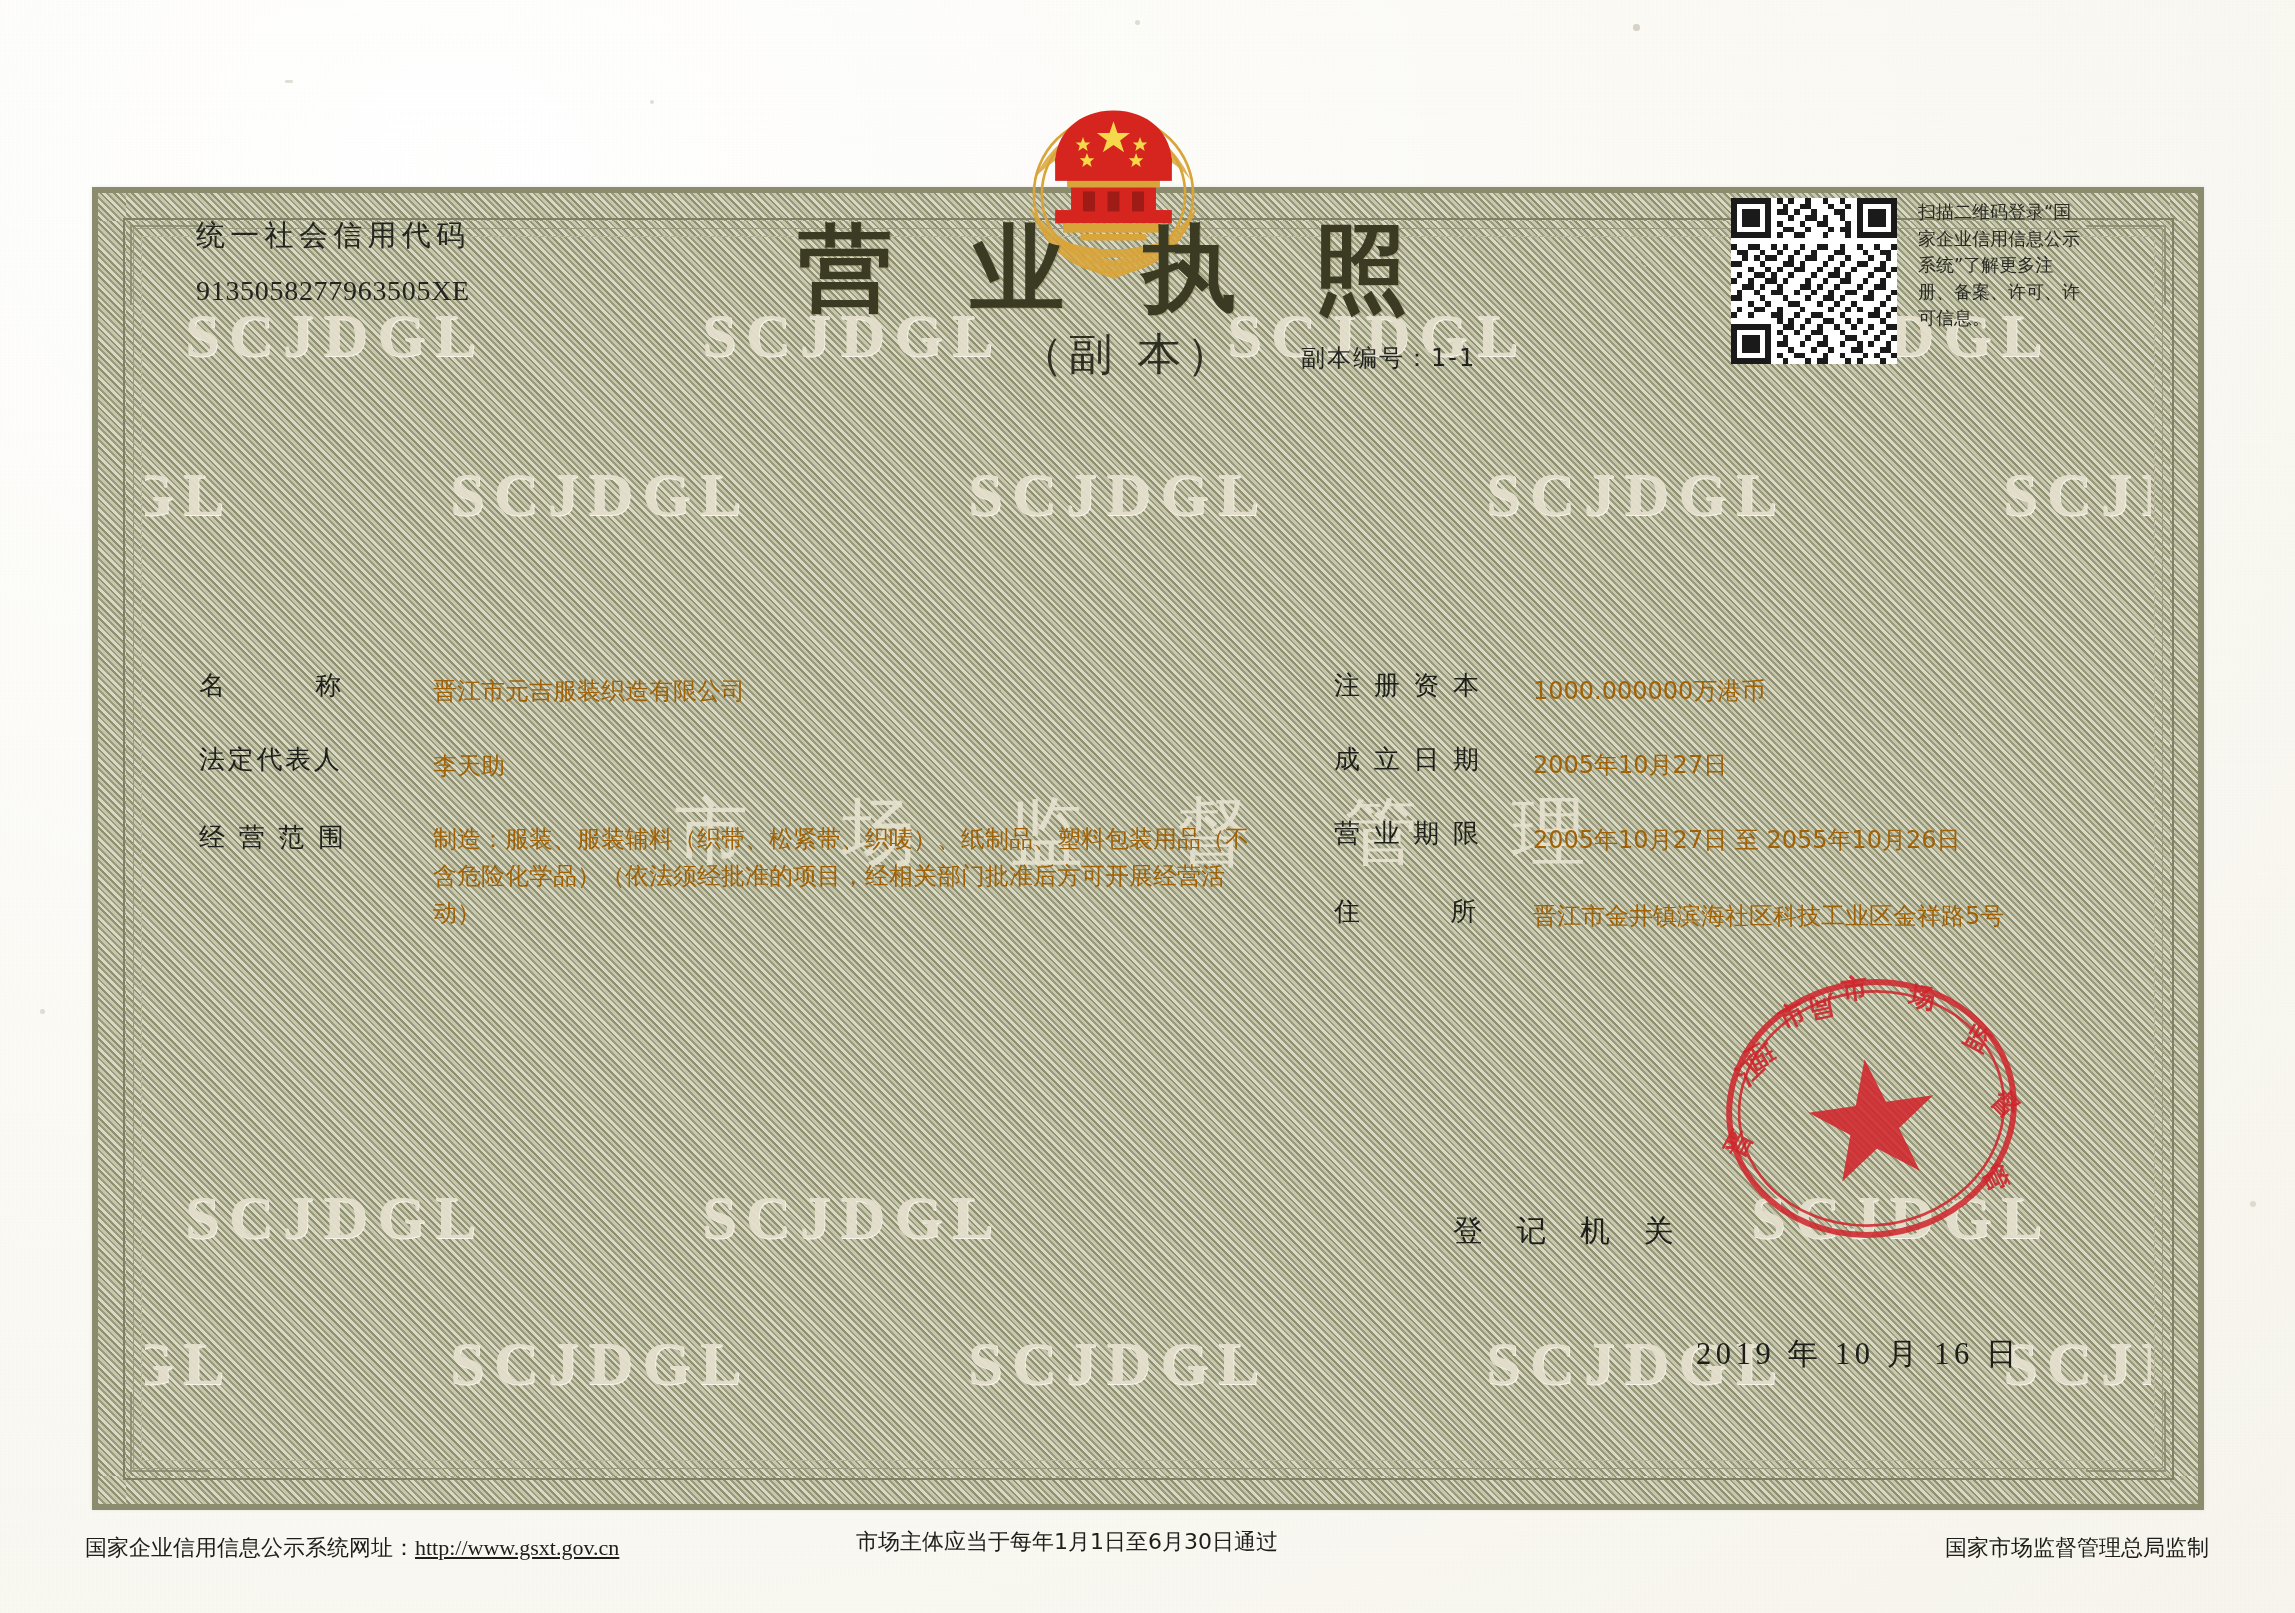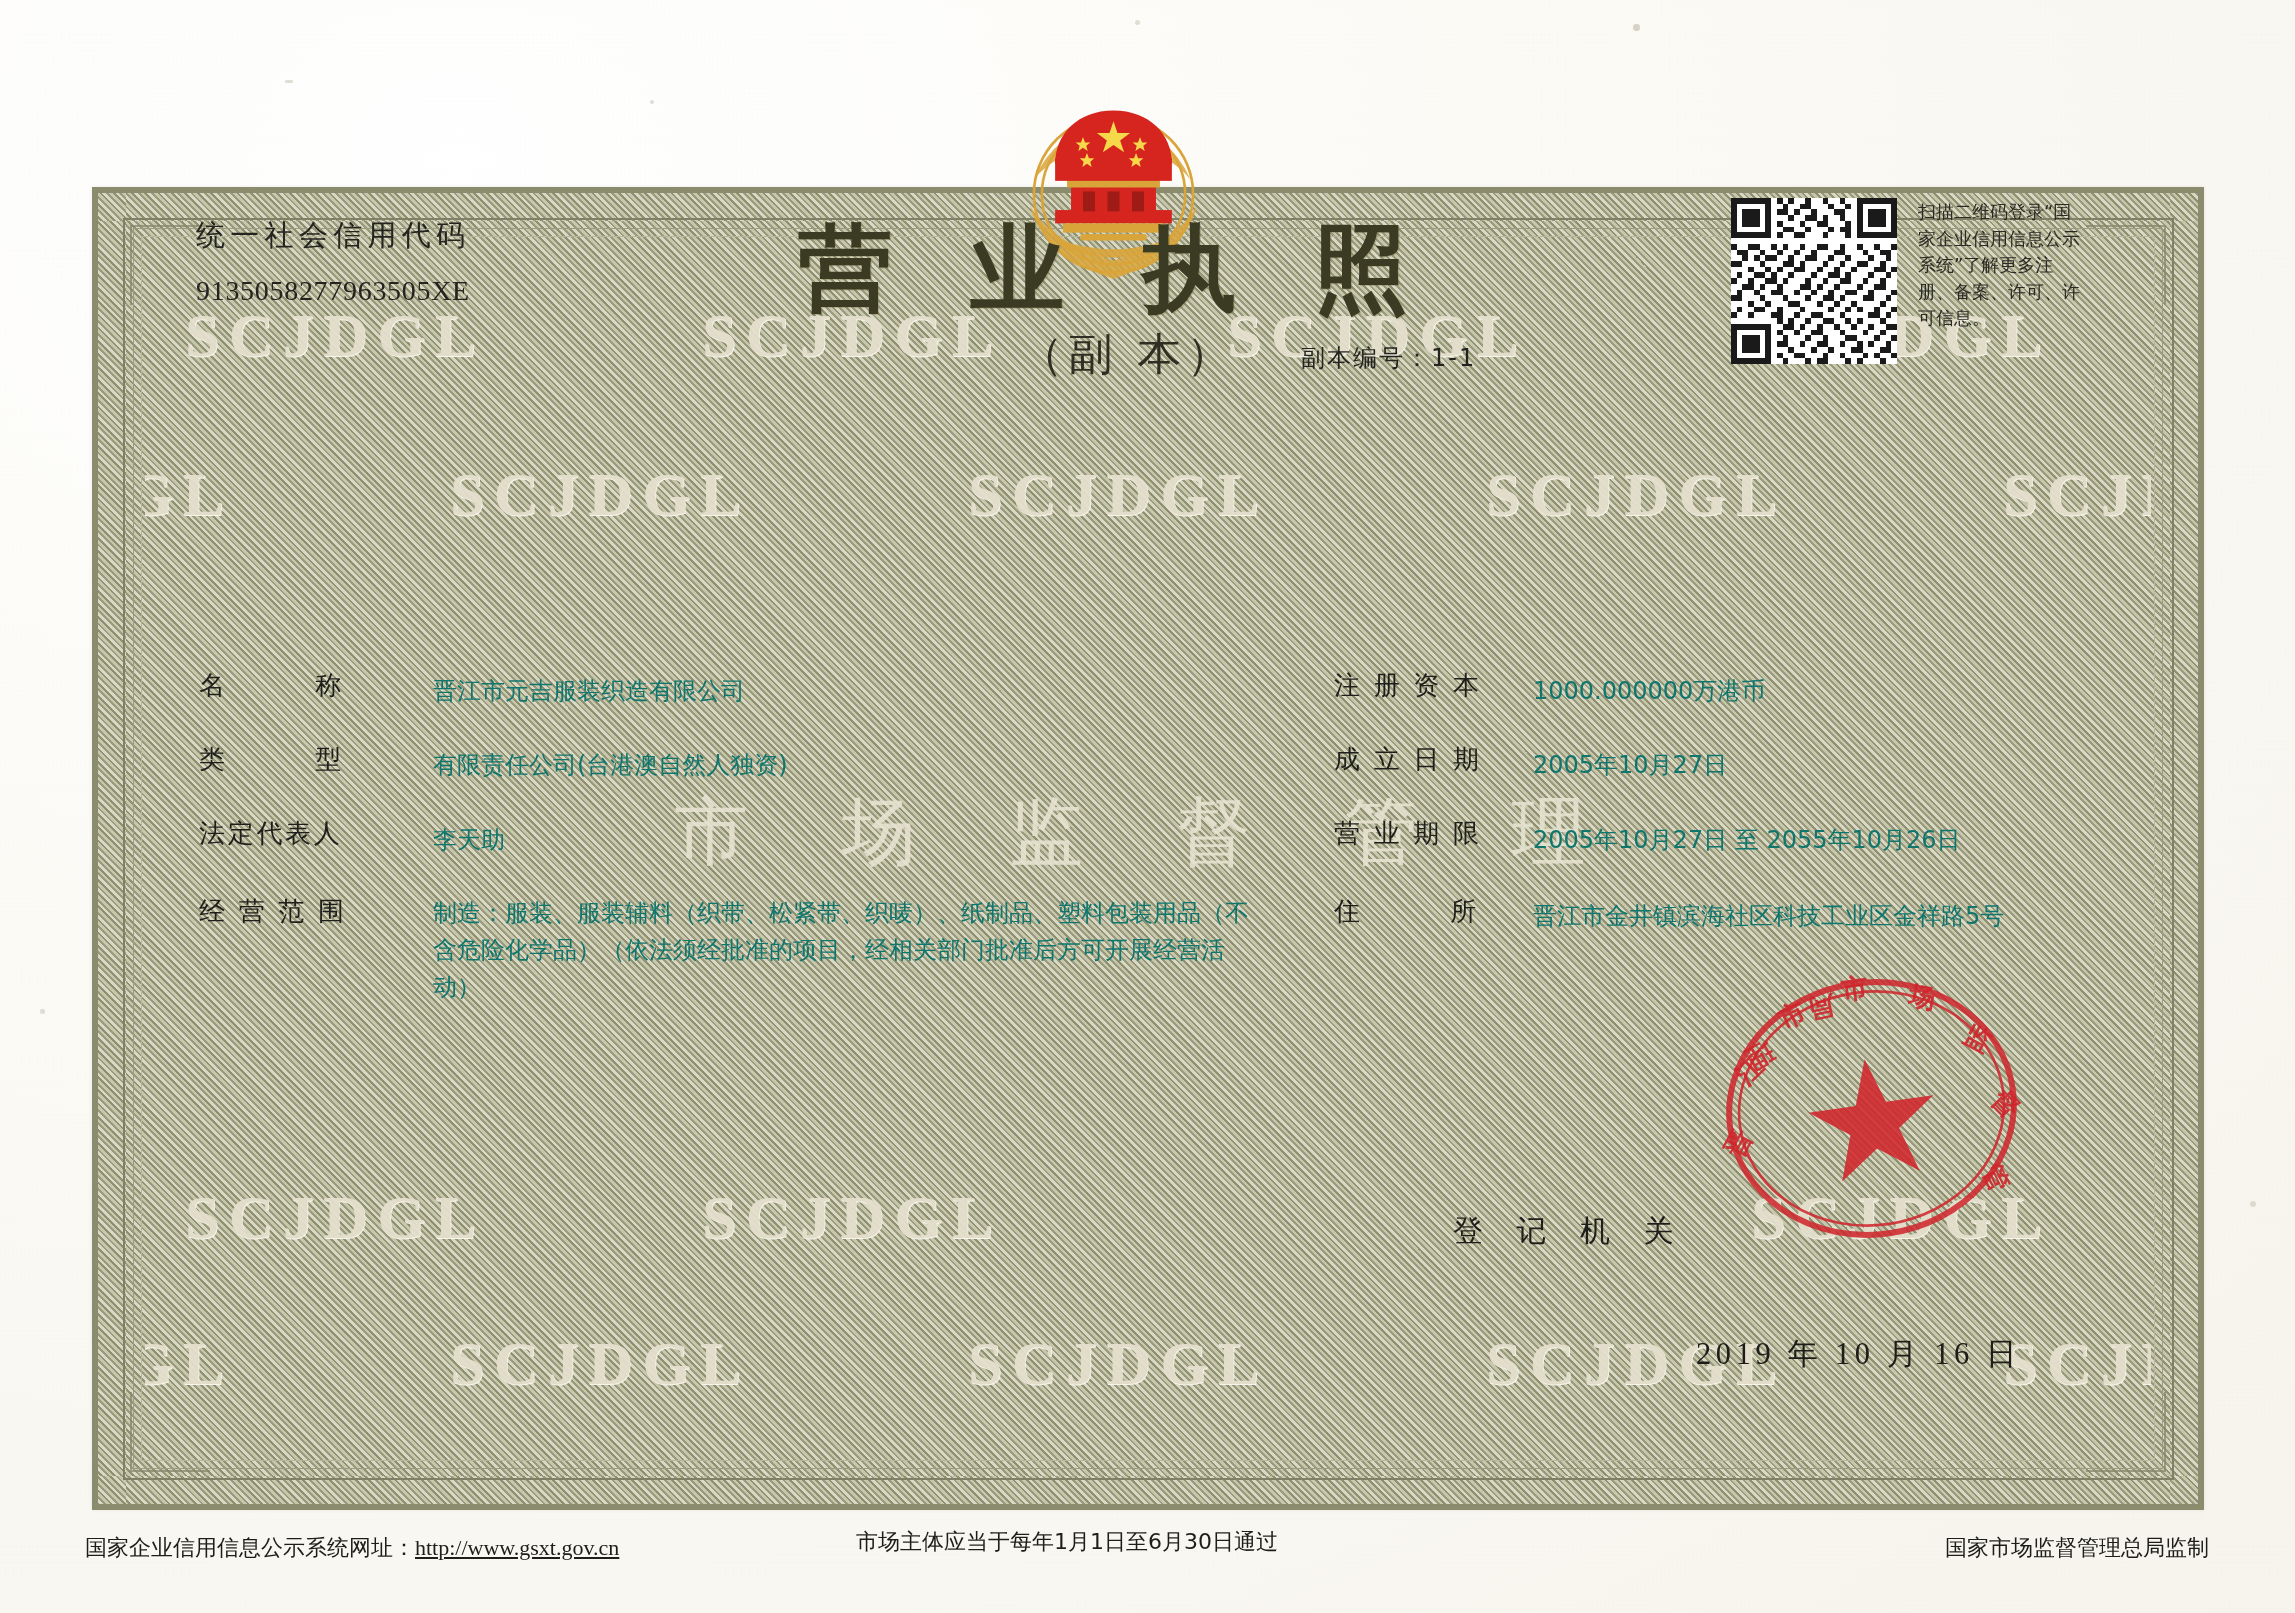--- a/index.html
+++ b/index.html
@@ -248,21 +248,21 @@
     top: 0;
     font-size: 26px;
     color: #1e1e1a;
     font-family: "DejaVu Sans", sans-serif;
     white-space: nowrap;
   }
   .value {
     position: absolute;
     font-size: 24px;
     line-height: 33px;
-    color: #0f766e;
+    color: #a16207;
     font-family: "DejaVu Sans", sans-serif;
   }
 
   .label-name   { left: 0;   top: 4px;  letter-spacing: 41px; }
   .label-type   { left: 0;   top: 4px;  letter-spacing: 41px; }
   .label-legal  { left: 0;   top: 4px;  letter-spacing: 2.7px; }
   .label-scope  { left: 0;   top: 4px;  letter-spacing: 2.7px; }
 
   .label-cap    { left: 0;   top: 4px;  letter-spacing: 2.7px; }
   .label-found  { left: 0;   top: 4px;  letter-spacing: 2.7px; }
@@ -656,24 +656,20 @@
   </div>
   <div class="qr-note">扫描二维码登录“国家企业信用信息公示系统”了解更多注册、备案、许可、许可信息。</div>
 
   <div class="fields-left">
 
     <div class="row" style="height:74px;">
       <div class="label label-name">名        称</div>
       <div class="value" style="left:234px;top:10.6px;width:796px;">晋江市元吉服装织造有限公司</div>
     </div>
 
-    <div class="row" style="height:74px;">
-      <div class="label label-type">类        型</div>
-      <div class="value" style="left:234px;top:10.6px;width:796px;">有限责任公司(台港澳自然人独资)</div>
-    </div>
 
     <div class="row" style="height:78px;">
       <div class="label label-legal">法定代表人</div>
       <div class="value" style="left:234px;top:12px;width:796px;">李天助</div>
     </div>
 
     <div class="row" style="height:133px;">
       <div class="label label-scope">经 营 范 围</div>
       <div class="value" style="left:234px;top:5.3px;width:830px;line-height:37px;">制造：服装、服装辅料（织带、松紧带、织唛）、纸制品、塑料包装用品（不含危险化学品）（依法须经批准的项目，经相关部门批准后方可开展经营活动）</div>
     </div>

